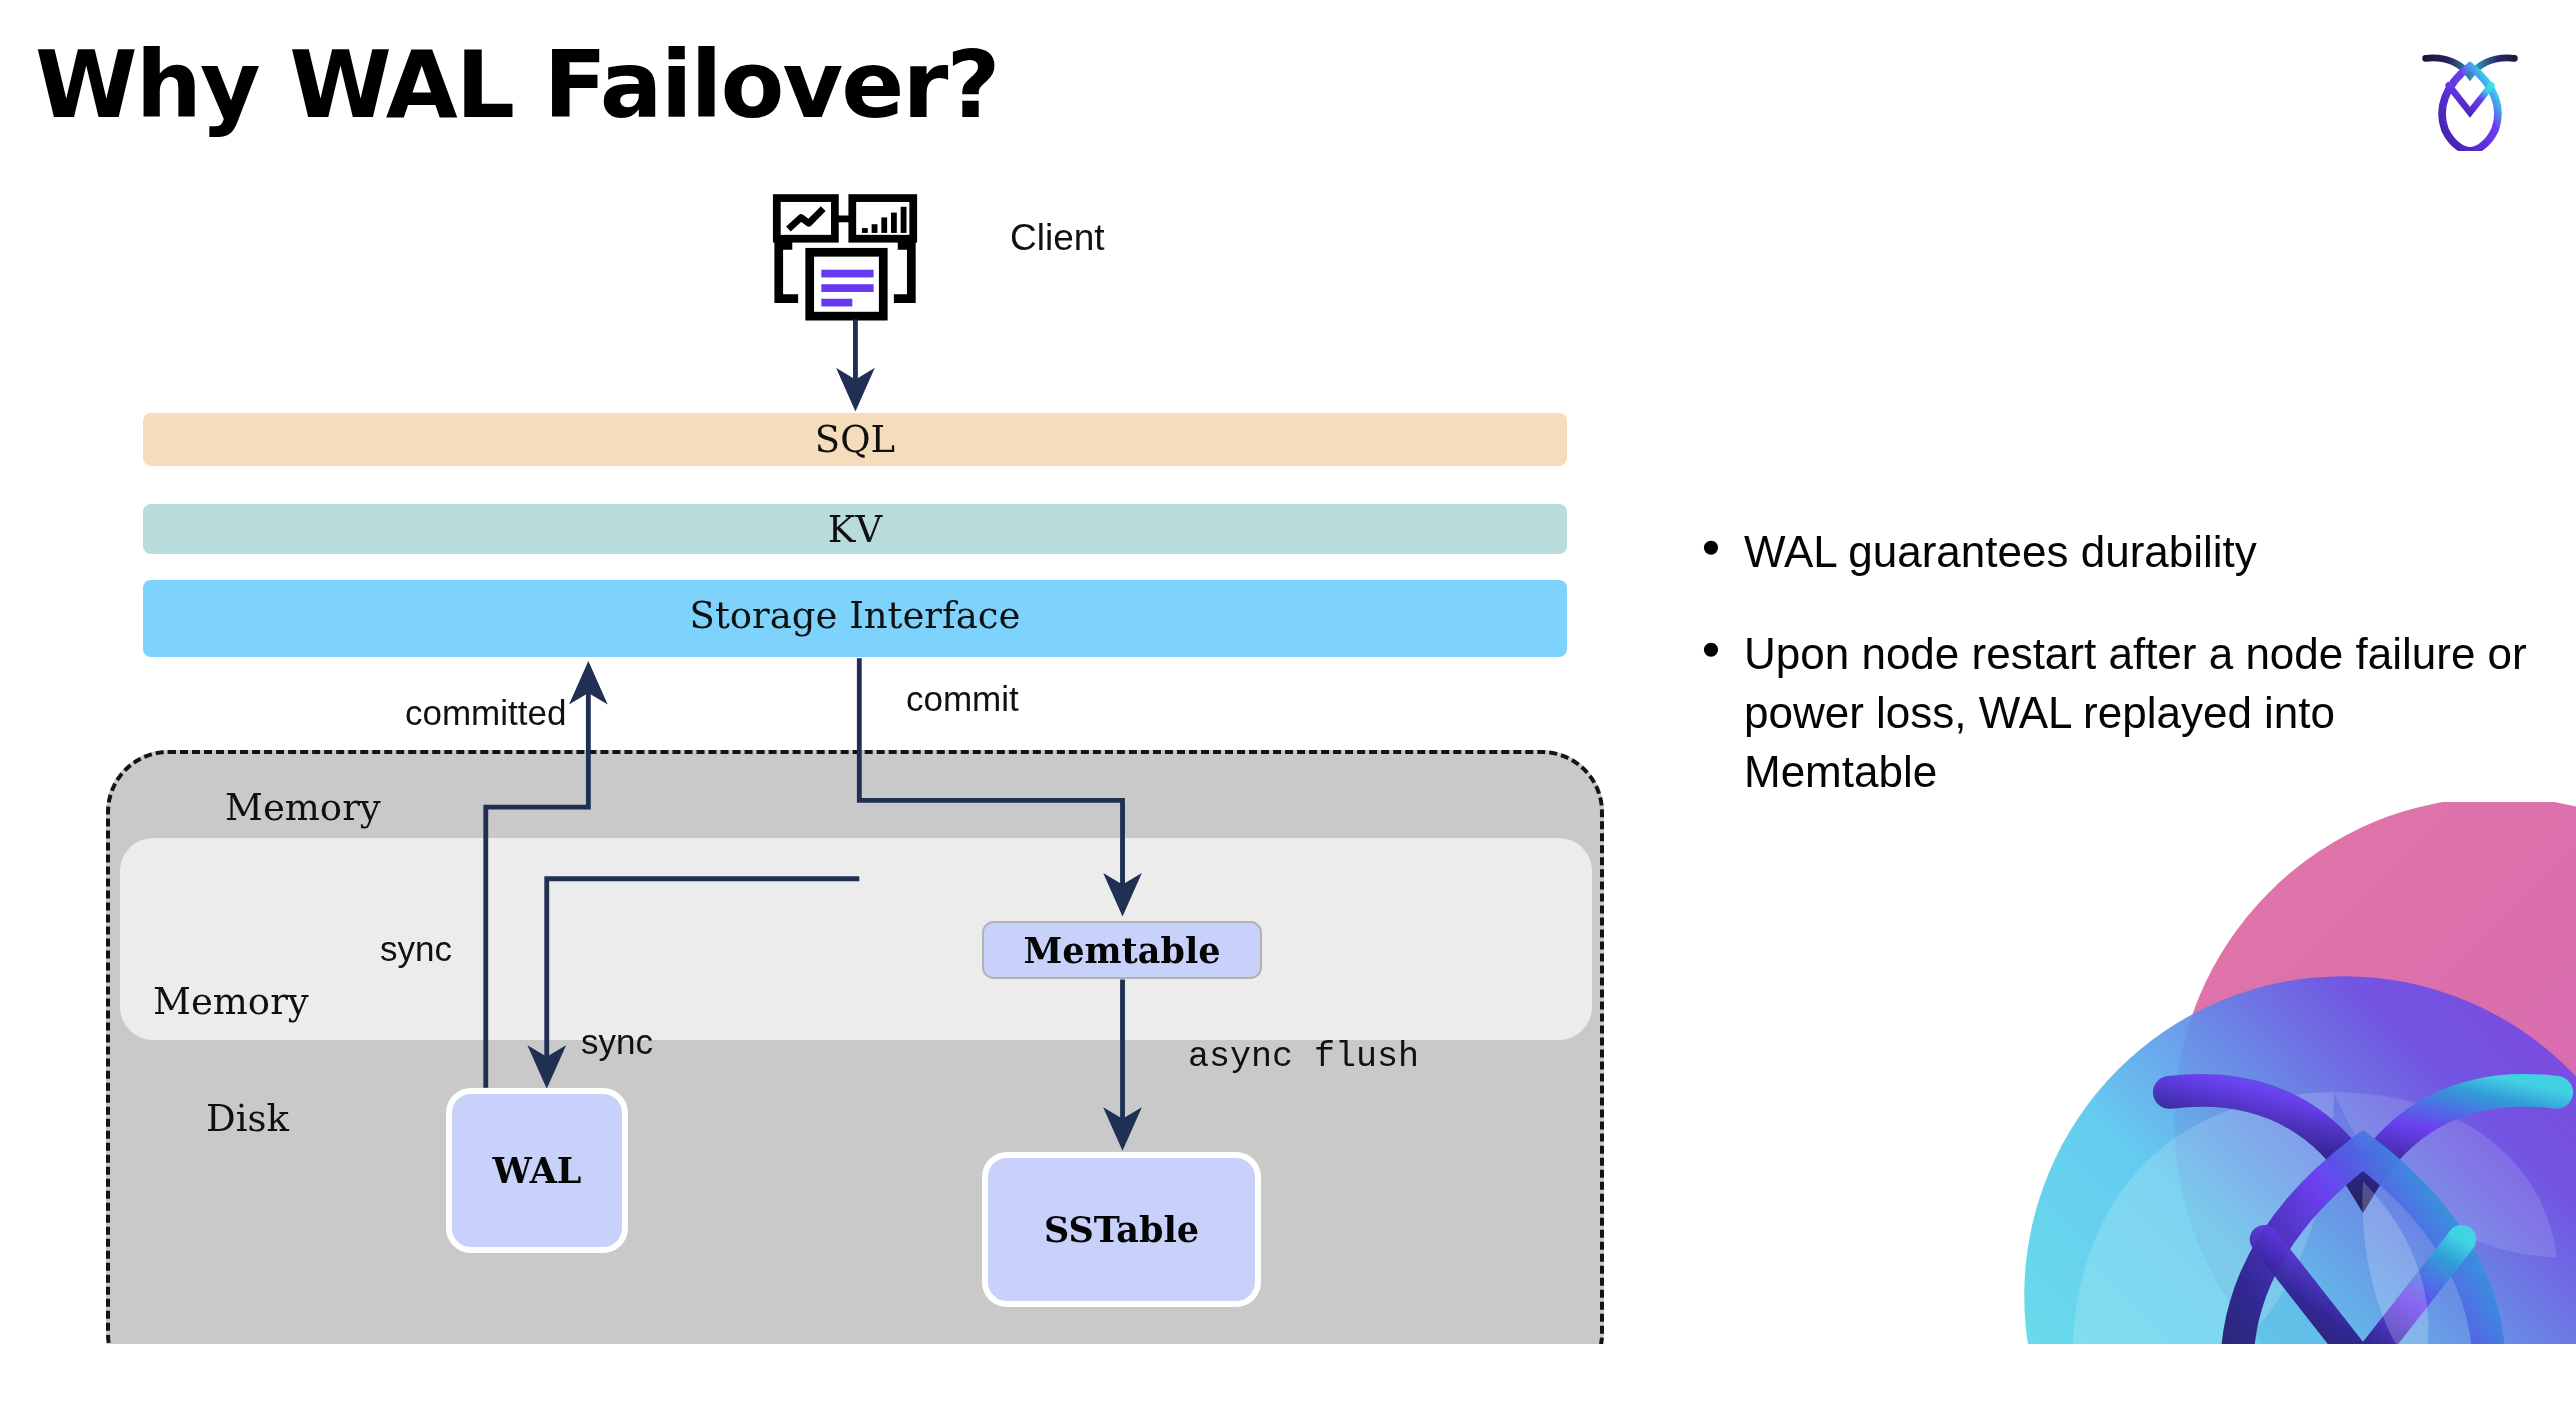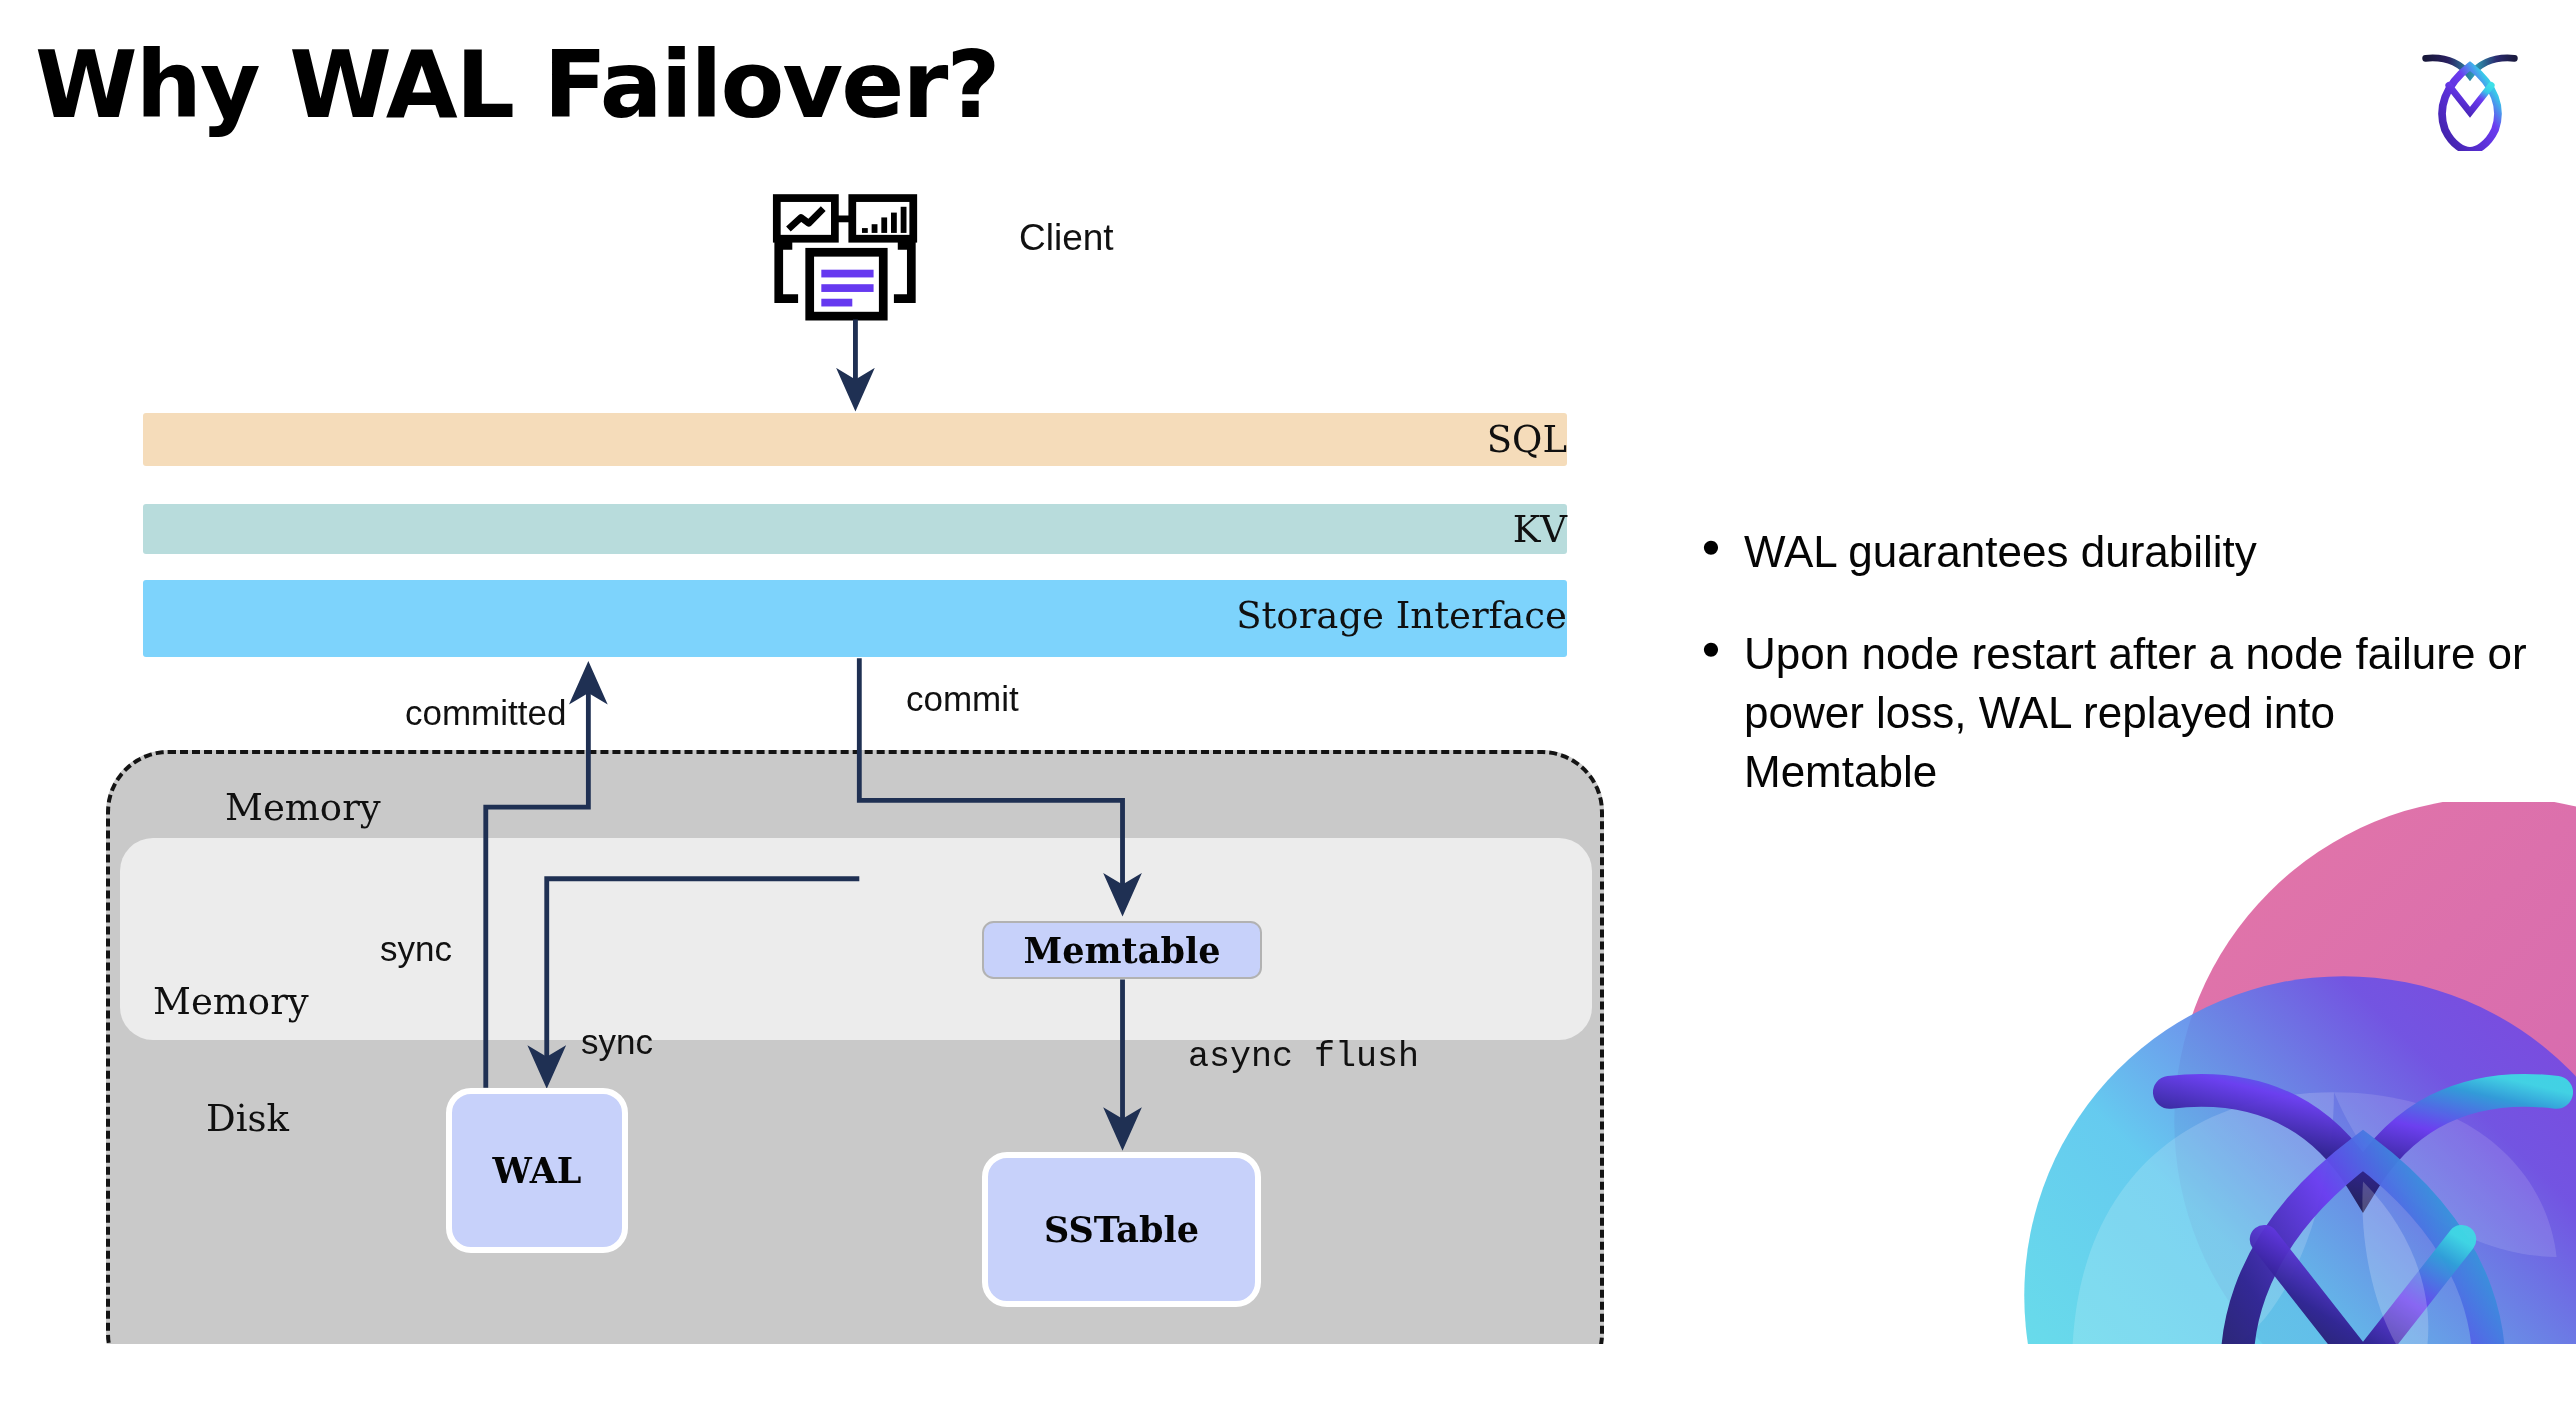--- a/index.html
+++ b/index.html
@@ -65,32 +65,31 @@
     width: 150px;
     height: 133px;
   }
   #client-label {
     position: absolute;
     left: 1010px;
     top: 217px;
     font-size: 37px;
     color: #111111;
     white-space: nowrap;
-    margin-left: 9px;
   }
 
   
   .layer-bar {
     position: absolute;
     left: 143px;
     width: 1424px;
-    border-radius: 3px;
+    border-radius: 8px;
     display: flex;
     align-items: center;
-    justify-content: flex-end;
+    justify-content: center;
   }
   .layer-bar .bar-label {
     font-family: "DejaVu Serif", serif;
     font-size: 37px;
     color: #101010;
     white-space: nowrap;
   }
   #layer-sql   { top: 413px; height: 53px; background: #f5dcba; }
   #layer-kv    { top: 504px; height: 50px; background: #b8dcdc; }
   #layer-store { top: 580px; height: 77px; background: #7dd3fc; }

